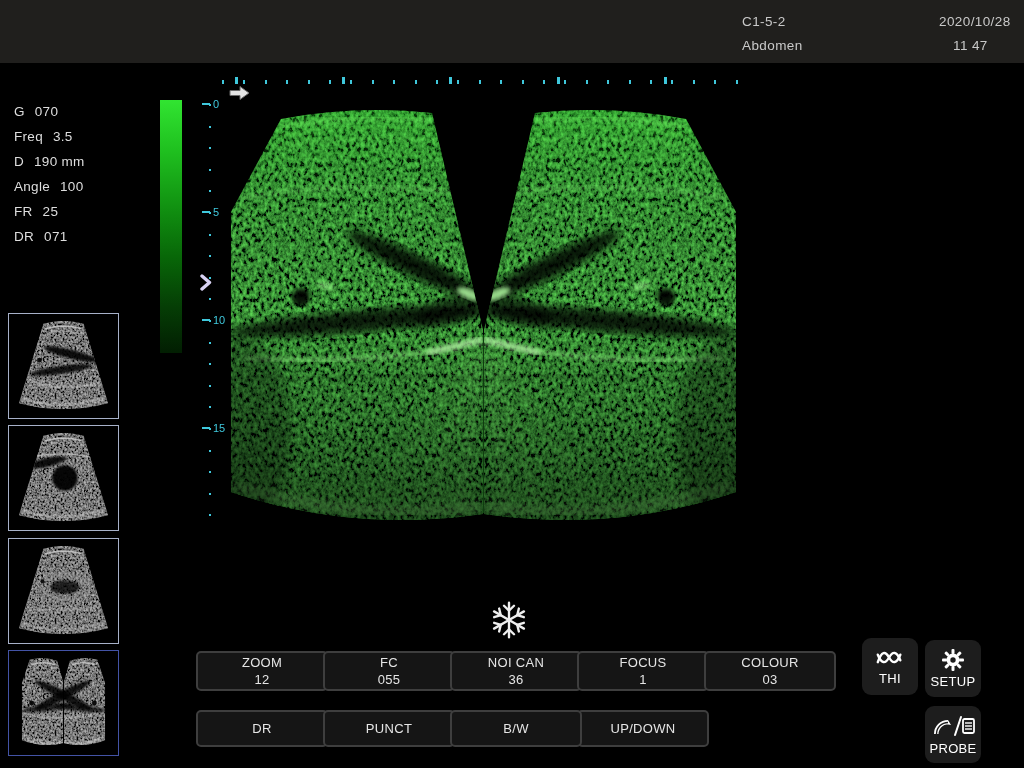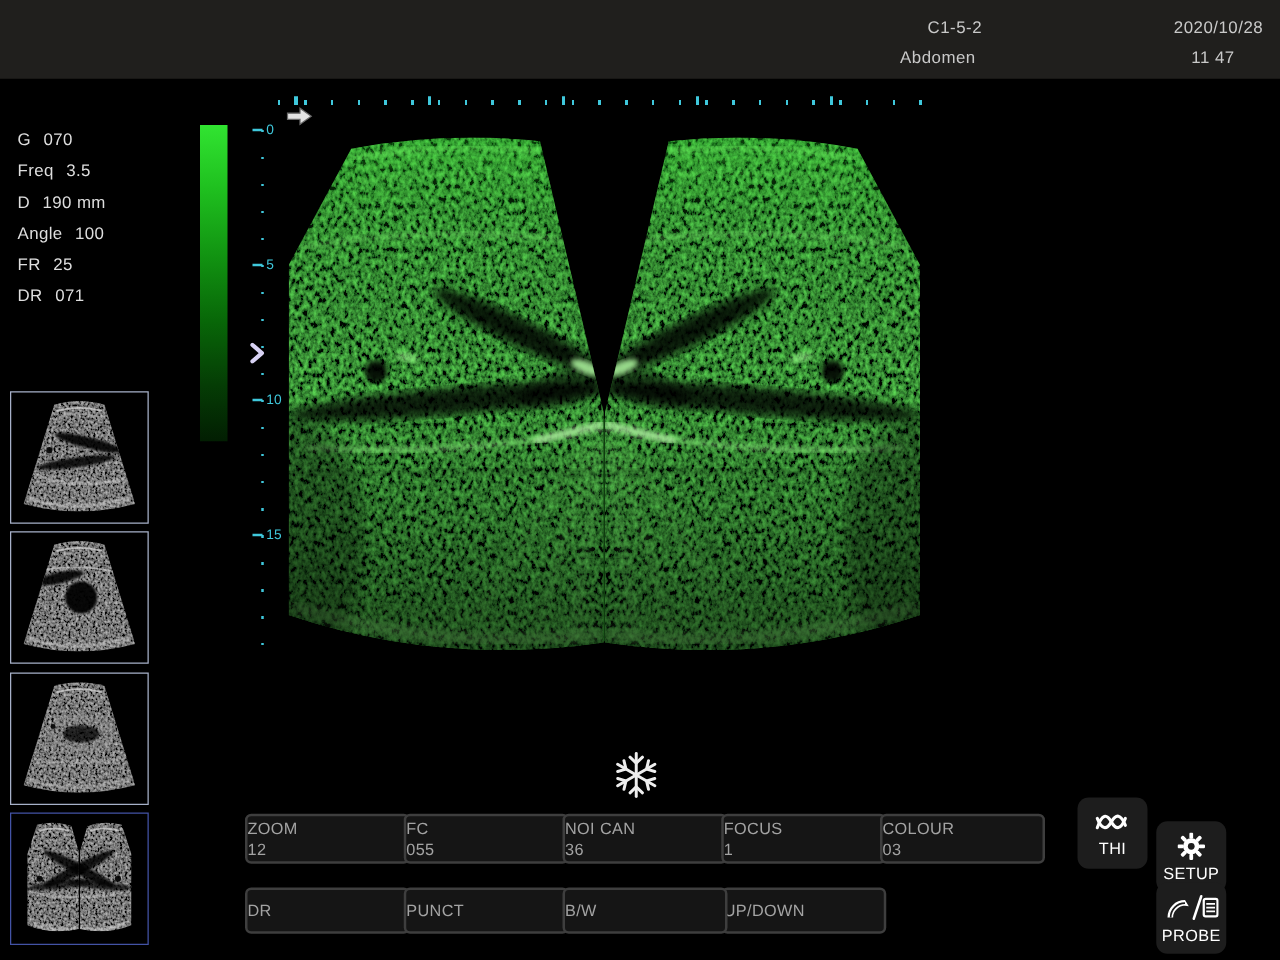--- a/index.html
+++ b/index.html
@@ -24,21 +24,21 @@
     background:repeating-linear-gradient(90deg,#3fc8dc 0 2px,transparent 2px 21.4px);}
   #hruler-maj{left:235px;top:77px;width:436px;height:7px;
     background:repeating-linear-gradient(90deg,#3fc8dc 0 3px,transparent 3px 107.2px);}
   
   .thumb{position:absolute;left:8px;width:111px;height:106px;background:#000;
     border:1px solid #a7b1c9;box-sizing:border-box;}
   #thumb4{border-color:#4353a6;}
   .thumb svg{display:block;margin:1px;}
   
   .ctl{position:absolute;width:132px;background:#151515;border:2px solid #3e3e3e;border-radius:5px;
-    color:#a3a3a3;display:flex;flex-direction:column;justify-content:center;
+    color:#e5e5e5;display:flex;flex-direction:column;align-items:center;justify-content:center;
     font-size:13px;letter-spacing:.3px;box-sizing:border-box;}
   .ctl.r1{height:40px;top:651px;gap:2px;}
   .ctl.r2{height:37px;top:710px;}
   
   .sq{position:absolute;width:56px;height:57px;background:#1d1d1d;border-radius:9px;color:#fff;
     display:flex;flex-direction:column;align-items:center;justify-content:center;gap:3px;
     font-size:13px;letter-spacing:.3px;}
   #freeze{left:490px;top:601px;width:38px;height:38px;}
 </style>
 </head>
@@ -82,21 +82,21 @@
         <stop offset="0.17" stop-color="#1faa1f" stop-opacity="0.12"></stop>
         <stop offset="0.5" stop-color="#000" stop-opacity="0"></stop>
         <stop offset="0.75" stop-color="#000" stop-opacity="0.22"></stop>
         <stop offset="1" stop-color="#000" stop-opacity="0.5"></stop>
       </linearGradient>
     </defs>
   </svg>
 
   <div class="abs" id="topbar">
     <div class="tbtext" style="left:742px;top:14px">C1-5-2</div>
-    <div class="tbtext" style="left:720px;top:38px">Abdomen</div>
+    <div class="tbtext" style="left:742px;top:38px">Abdomen</div>
     <div class="tbtext" style="left:939px;top:14px">2020/10/28</div>
     <div class="tbtext" style="left:953px;top:38px">11 47</div>
   </div>
 
   <div class="abs" id="params">
     <div class="prow">
         <span>G</span>
         <span>070</span>
       </div>
     <div class="prow">
@@ -286,21 +286,21 @@
       <span>B/W</span>
     </div>
 
   <div class="sq" style="left:862px;top:638px">
     <svg width="30" height="21" viewBox="0 0 32 22">
       <path d="M3,16 C7,4 11,4 15,11 C19,18 23,18 27,8" stroke="#fff" stroke-width="2.6" fill="none" stroke-linecap="round"></path>
       <path d="M3,8 C7,18 11,18 15,11 C19,4 23,4 27,14" stroke="#fff" stroke-width="2.6" fill="none" stroke-linecap="round"></path>
     </svg>
     <span>THI</span>
   </div>
-  <div class="sq" style="left:925px;top:657px">
+  <div class="sq" style="left:925px;top:640px">
     <svg width="22" height="22" viewBox="0 0 22 22">
       <g fill="#fff">
         <rect x="9.5" y="0" width="3" height="5" rx="1"></rect>
         <rect x="9.5" y="0" width="3" height="5" rx="1" transform="rotate(45 11 11)"></rect>
         <rect x="9.5" y="0" width="3" height="5" rx="1" transform="rotate(90 11 11)"></rect>
         <rect x="9.5" y="0" width="3" height="5" rx="1" transform="rotate(135 11 11)"></rect>
         <rect x="9.5" y="0" width="3" height="5" rx="1" transform="rotate(180 11 11)"></rect>
         <rect x="9.5" y="0" width="3" height="5" rx="1" transform="rotate(225 11 11)"></rect>
         <rect x="9.5" y="0" width="3" height="5" rx="1" transform="rotate(270 11 11)"></rect>
         <rect x="9.5" y="0" width="3" height="5" rx="1" transform="rotate(315 11 11)"></rect>

